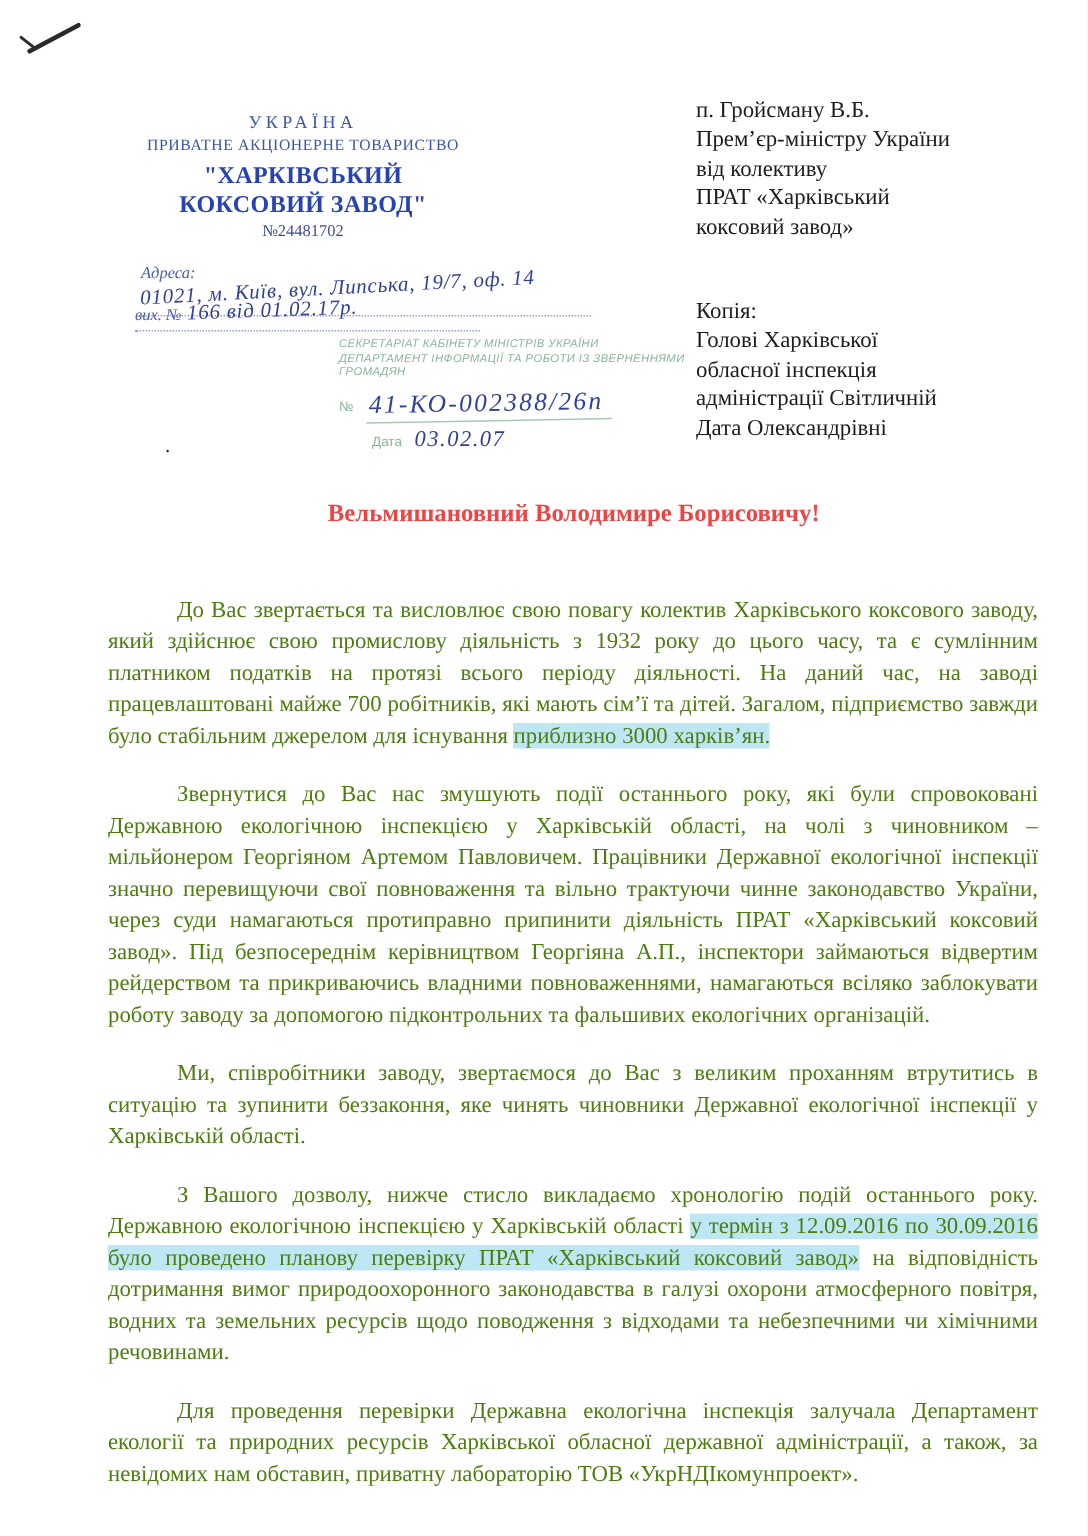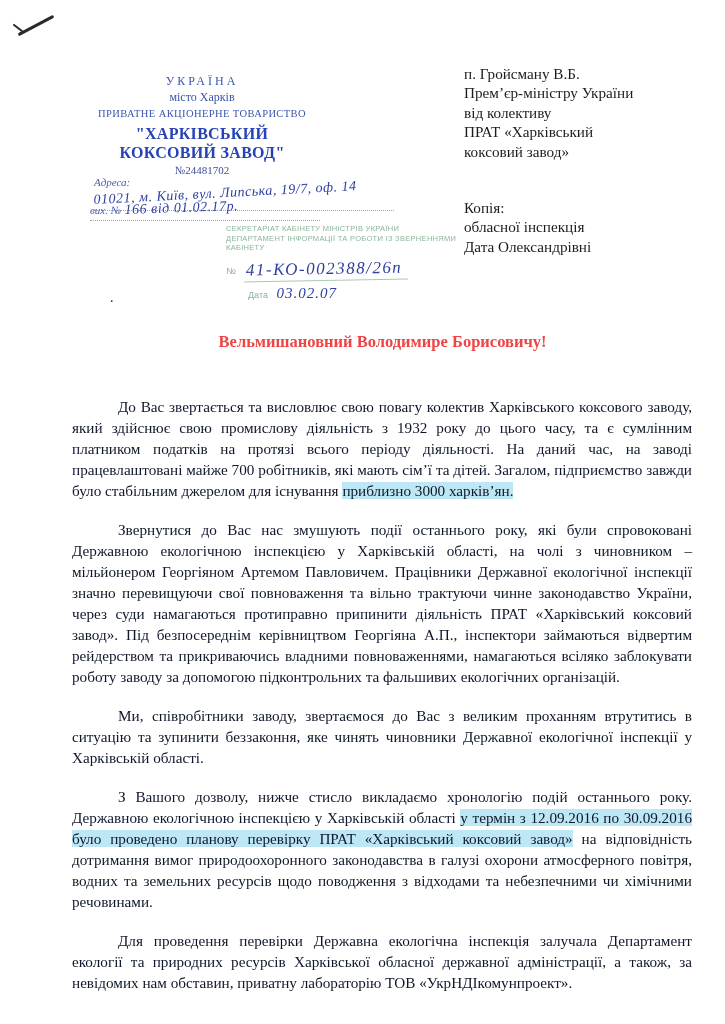--- a/index.html
+++ b/index.html
@@ -39,94 +39,95 @@
   .addr-row{position:absolute;top:172px;left:94px;width:300px;
     border-bottom:1px dotted #93a0d6;padding-bottom:2px;}
   .addr-val{display:inline-block;font-size:14px;transform:rotate(-3deg);transform-origin:left bottom;}
   .out-row{position:absolute;top:200px;left:90px;width:230px;
     border-bottom:1px dotted #93a0d6;padding-bottom:2px;}
   .out-val{display:inline-block;font-size:14px;transform:rotate(-2deg);transform-origin:left bottom;}
 
   
   .stamp{position:absolute;top:224px;left:226px;width:245px;
     font-family:"Liberation Sans", sans-serif;}
-  .stamp-line{font-size:7.5px;line-height:9.5px;color:#8ab598;letter-spacing:.3px;}
+  .stamp-line{font-size:7.5px;line-height:9.5px;color:#8ab598;letter-spacing:.3px;font-style:italic;}
   .stamp-num-row{margin-top:6px;white-space:nowrap;}
   .stamp-small-label{font-size:9px;color:#8ab598;margin-right:4px;}
   .stamp-num{font-size:17px;letter-spacing:1.5px;border-bottom:1px solid #a9c9b3;
     padding:0 6px 1px 2px;transform:rotate(-1deg);display:inline-block;}
   .stamp-date-row{margin-top:3px;padding-left:22px;white-space:nowrap;}
   .stamp-date{font-size:15px;letter-spacing:1px;}
 
   
   .recipient{position:absolute;top:64px;left:464px;width:242px;
     font-size:15.2px;line-height:19.4px;color:#1c1c1c;}
   .copy-label{margin-top:37px;}
 
   .artifact-dot{position:absolute;top:290px;left:110px;font-size:14px;color:#222;}
 
   .salutation{position:absolute;top:332px;left:0;width:100%;text-align:center;
     font-weight:bold;font-size:16.5px;color:#ef4444;}
 
   
   .body{position:absolute;top:396px;left:72px;width:620px;
-    font-size:15.2px;line-height:21px;text-align:justify;color:#0f172a;}
+    font-size:15.2px;line-height:21px;text-align:justify;color:#4d7c0f;}
   .para{margin:0 0 18px 0;text-indent:46px;}
   .hl{background:rgba(135,212,236,.55);}
 </style>
 </head>
 <body>
 
 <div class="page">
 
   <div class="pen-mark"></div>
   <div class="pen-mark2"></div>
 
   <div class="letterhead">
     <div class="lh-country">УКРАЇНА</div>
-    <div class="lh-city">місто Харків</div>
     <div class="lh-orgtype">ПРИВАТНЕ АКЦІОНЕРНЕ ТОВАРИСТВО</div>
     <div class="lh-name">
       <div>"ХАРКІВСЬКИЙ</div>
       <div>КОКСОВИЙ ЗАВОД"</div>
     </div>
     <div class="lh-edrpou">№24481702</div>
   </div>
 
   <div class="addr-row">
     <span class="lh-label">Адреса:</span>
     <span class="handwriting addr-val">01021, м. Київ, вул. Липська, 19/7, оф. 14</span>
   </div>
 
   <div class="out-row">
     <span class="lh-label">вих. №</span>
     <span class="handwriting out-val">166 від 01.02.17р.</span>
   </div>
 
   <div class="stamp">
     <div class="stamp-line">СЕКРЕТАРІАТ КАБІНЕТУ МІНІСТРІВ УКРАЇНИ</div>
-    <div class="stamp-line">ДЕПАРТАМЕНТ ІНФОРМАЦІЇ ТА РОБОТИ ІЗ ЗВЕРНЕННЯМИ КАБІНЕТУ</div>
+    <div class="stamp-line">ДЕПАРТАМЕНТ ІНФОРМАЦІЇ ТА РОБОТИ ІЗ ЗВЕРНЕННЯМИ ГРОМАДЯН</div>
     <div class="stamp-num-row">
       <span class="stamp-small-label">№</span>
       <span class="handwriting stamp-num">41-КО-002388/26п</span>
     </div>
     <div class="stamp-date-row">
       <span class="stamp-small-label">Дата</span>
       <span class="handwriting stamp-date">03.02.07</span>
     </div>
   </div>
 
   <div class="recipient">
     <div>п. Гройсману В.Б.</div>
     <div>Прем’єр-міністру України</div>
     <div>від колективу</div>
     <div>ПРАТ «Харківський</div>
     <div>коксовий завод»</div>
     <div class="copy-label">Копія:</div>
+    <div>Голові Харківської</div>
     <div>обласної інспекція</div>
+    <div>адміністрації Світличній</div>
     <div>Дата Олександрівні</div>
   </div>
 
   <div class="artifact-dot">.</div>
 
   <div class="salutation">Вельмишановний Володимире Борисовичу!</div>
 
   <div class="body">
       <p class="para"><span>До Вас звертається та висловлює свою повагу колектив Харківського коксового заводу, який здійснює свою промислову діяльність з 1932 року до цього часу, та є сумлінним платником податків на протязі всього періоду діяльності. На даний час, на заводі працевлаштовані майже 700 робітників, які мають сім’ї та дітей. Загалом, підприємство завжди було стабільним джерелом для існування </span><span class="hl">приблизно 3000 харків’ян.</span></p>
       <p class="para"><span>Звернутися до Вас нас змушують події останнього року, які були спровоковані Державною екологічною інспекцією у Харківській області, на чолі з чиновником – мільйонером Георгіяном Артемом Павловичем. Працівники Державної екологічної інспекції  значно перевищуючи свої повноваження та вільно трактуючи чинне законодавство України, через суди намагаються протиправно припинити діяльність ПРАТ «Харківський коксовий завод». Під безпосереднім керівництвом Георгіяна А.П., інспектори займаються відвертим рейдерством та прикриваючись владними повноваженнями, намагаються всіляко заблокувати роботу заводу за допомогою підконтрольних та фальшивих екологічних організацій.</span></p>

